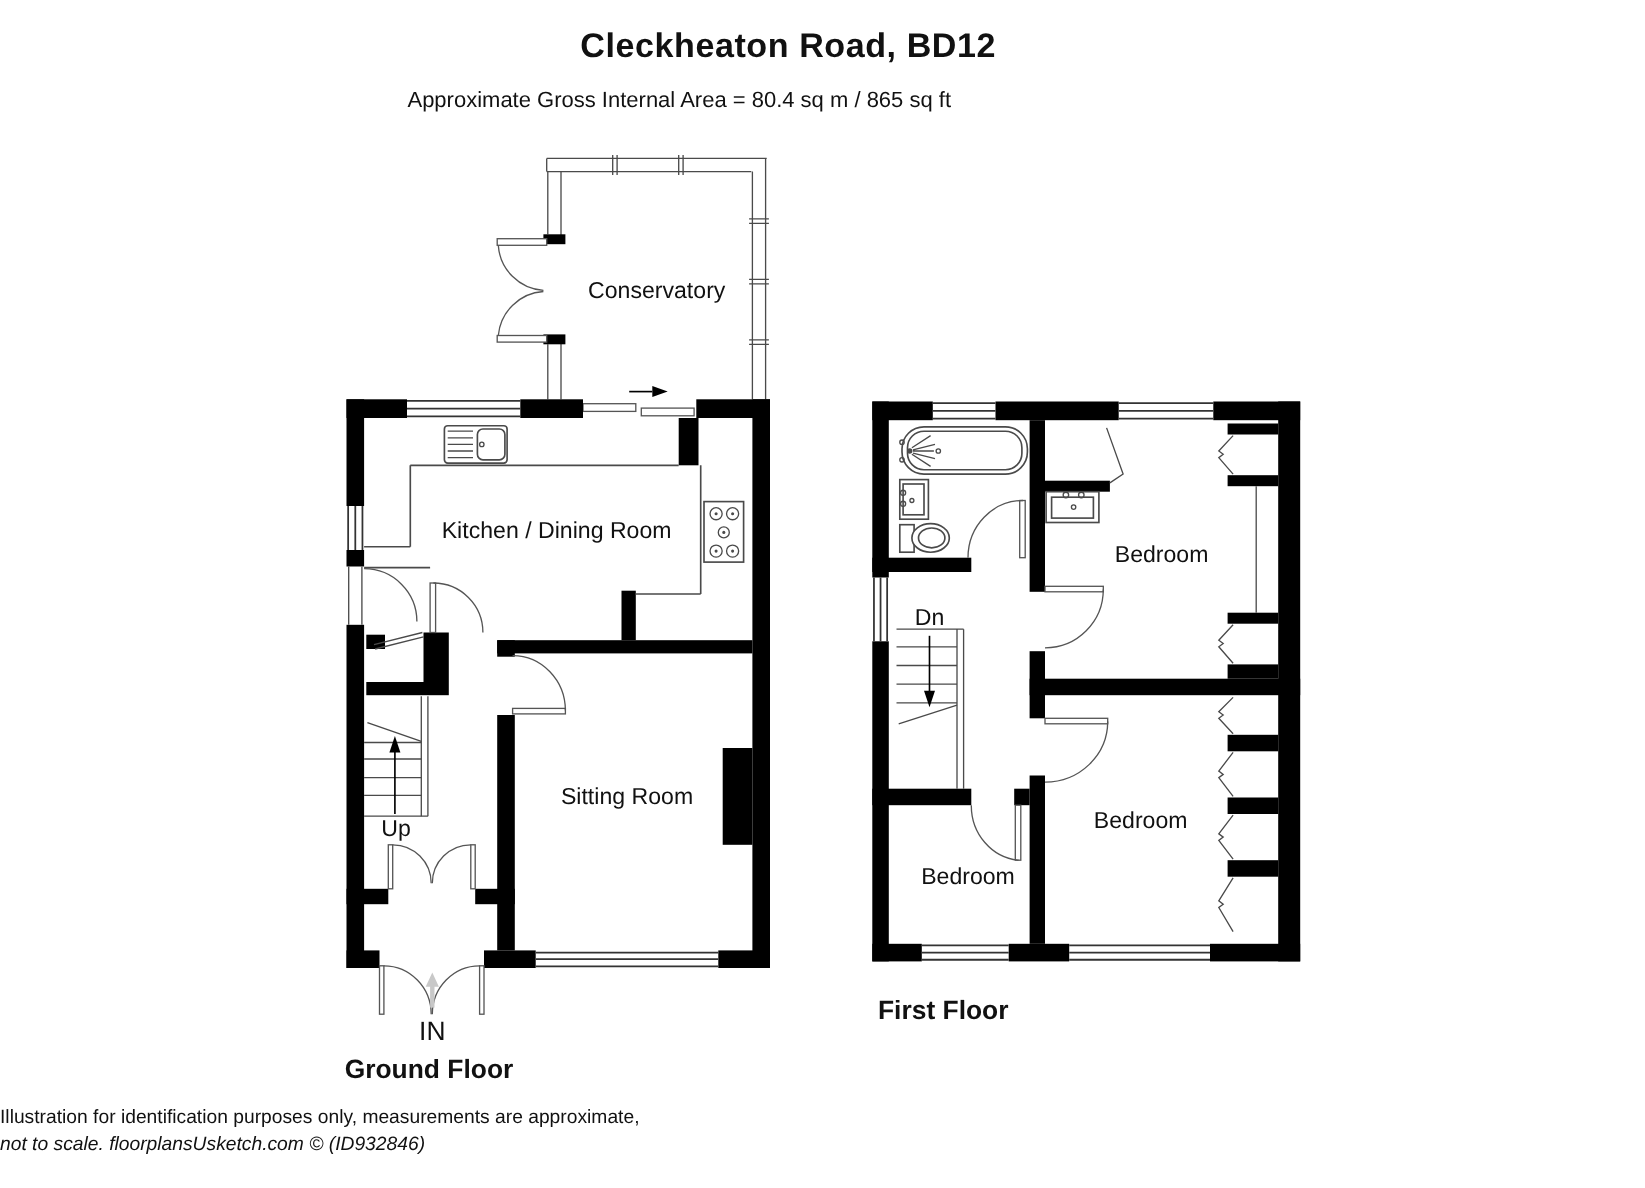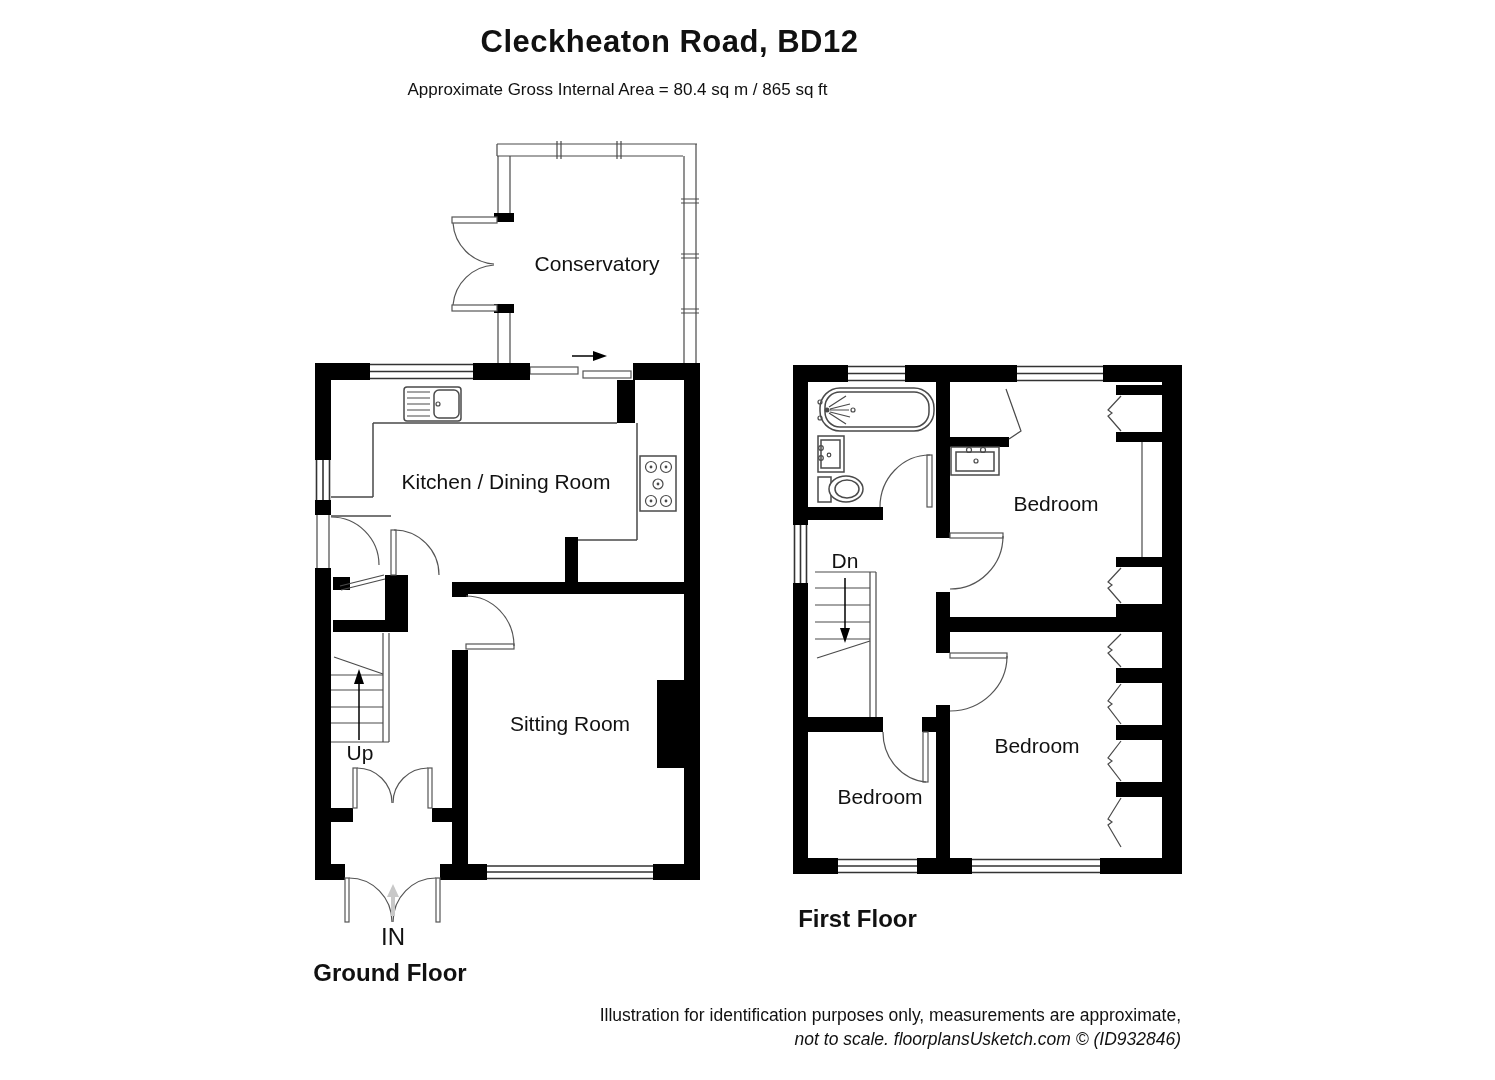--- a/index.html
+++ b/index.html
@@ -5,30 +5,30 @@
   :root{
     --wall:#000000; --line:#4a4a4a; --text:#111111; --light:#c8c8c8; --bg:#ffffff;
   }
   html,body{margin:0;padding:0;background:#fff;}
   .page{
     position:relative; width:1495px; height:1080px; background:var(--bg);
     font-family:"Liberation Sans", sans-serif; color:var(--text); overflow:hidden;
   }
   .title{
     position:absolute; top:24px; left:0; width:1339px; text-align:center;
-    font-size:31px; font-weight:bold; letter-spacing:0.5px;
+    font-size:31px; font-weight:bold; letter-spacing:0.5px;padding-left:47px;
   }
   .subtitle{
     position:absolute; top:80px; left:0; width:1235px; text-align:center;
-    font-size:17px;
+    font-size:20px;
   }
   .floor-label{position:absolute; font-size:24px; font-weight:bold; text-align:center;}
   .floor-label.ground{left:305px; top:959px; width:170px;}
   .floor-label.first{left:790px; top:905px; width:135px;}
-  .footer{position:absolute; left:0; width:1181px; text-align:right; font-size:17.5px;}
+  .footer{position:absolute; left:0; width:1181px; text-align:left; font-size:17.5px;}
   .footer.l1{top:1005px;}
   .footer.l2{top:1029px;font-style:italic;}
   svg{position:absolute; left:0; top:0;}
   svg text{font-family:"Liberation Sans", sans-serif; fill:var(--text);}
   .room-label{font-size:21px;}
   .dir-label{font-size:21px;}
   .in-label{font-size:24px;}
   .wall{fill:var(--wall); stroke:none;}
   .thin{stroke:var(--line); stroke-width:1.5; fill:none;}
   .thin2{stroke:var(--line); stroke-width:1.2; fill:none;}

